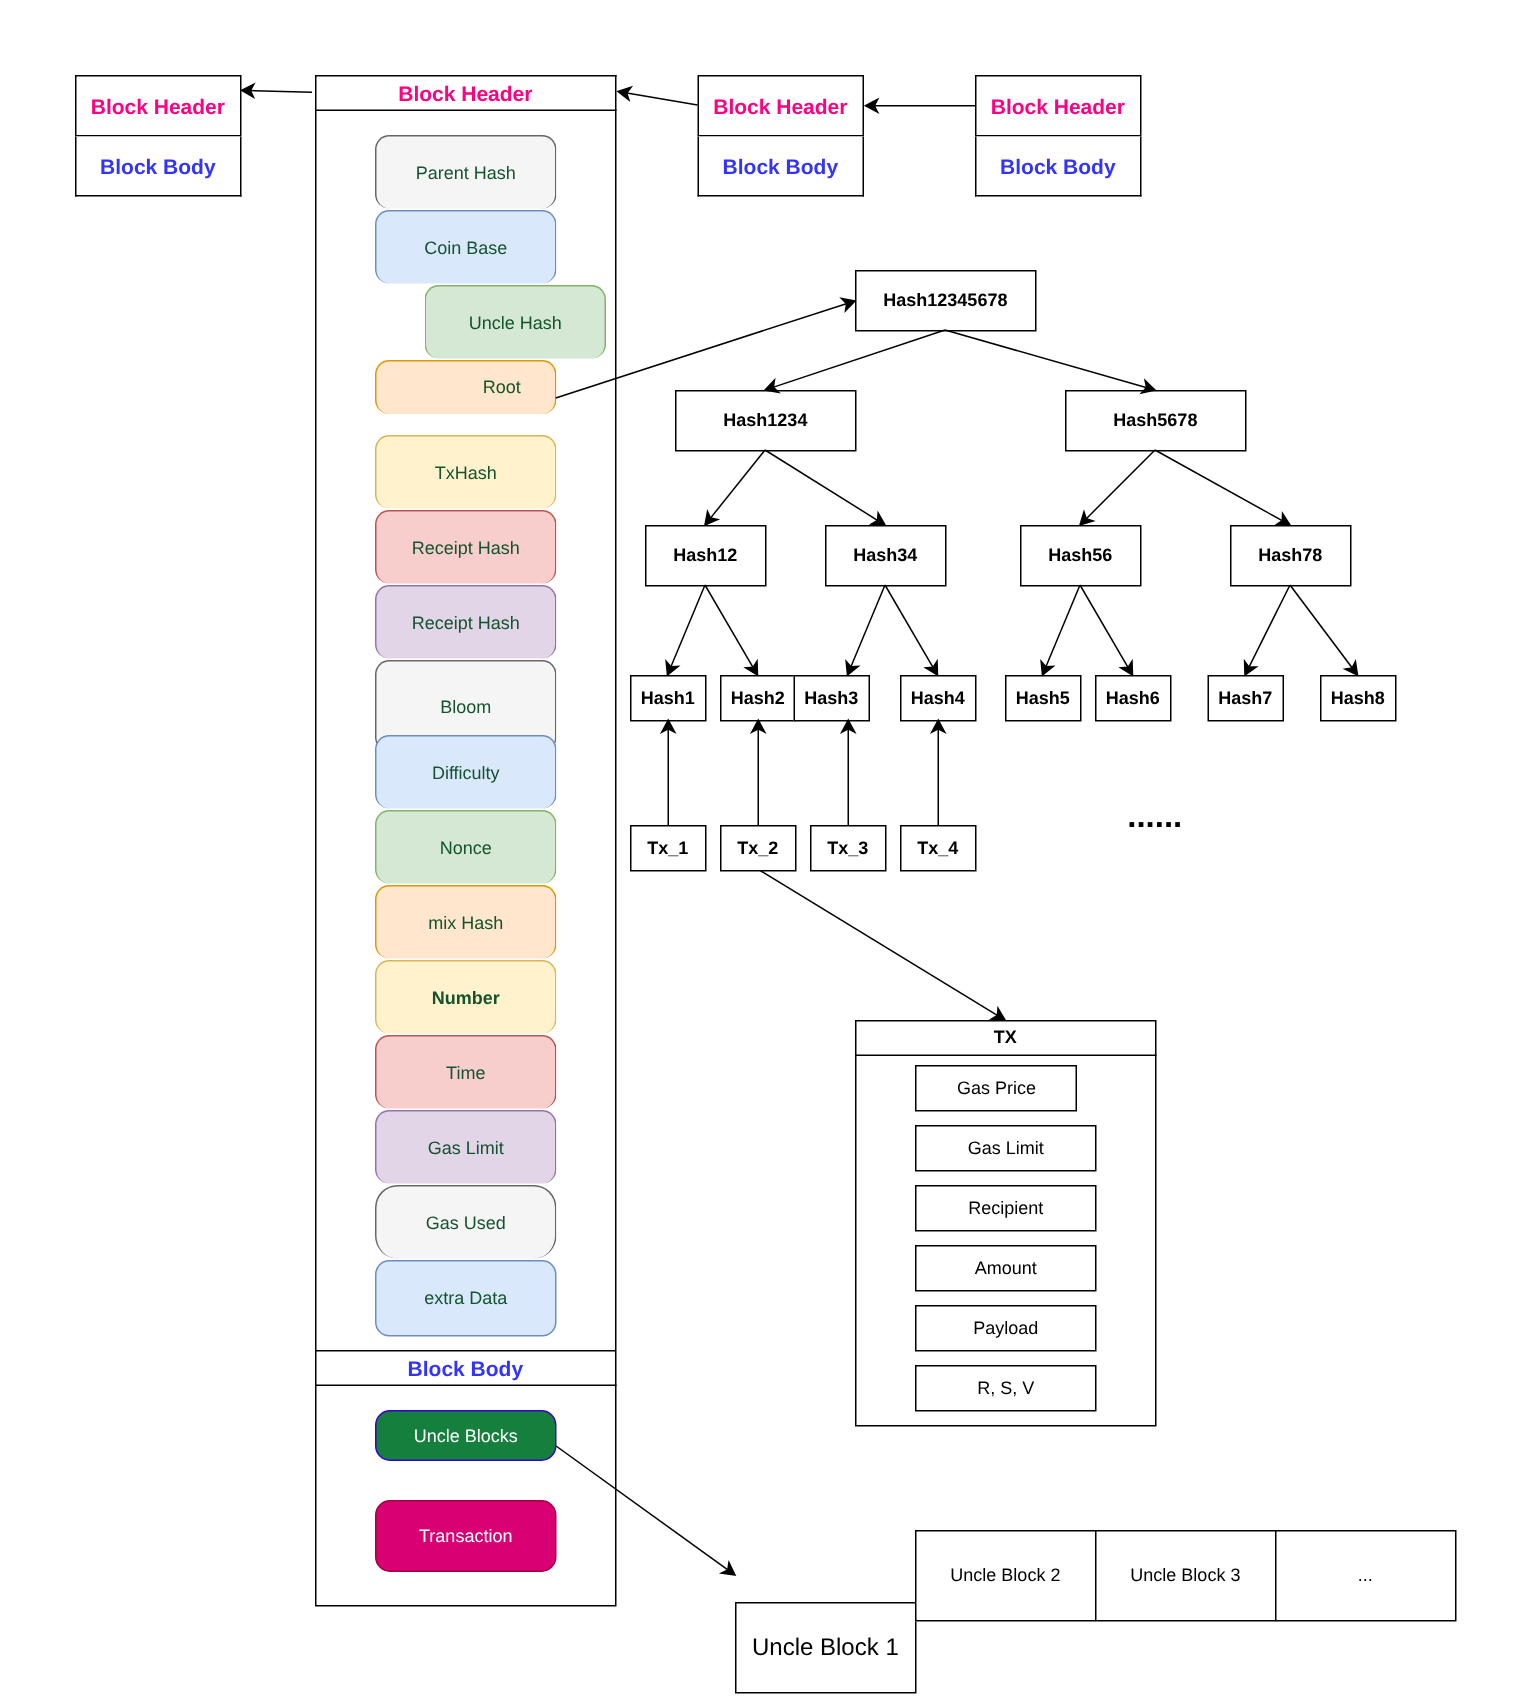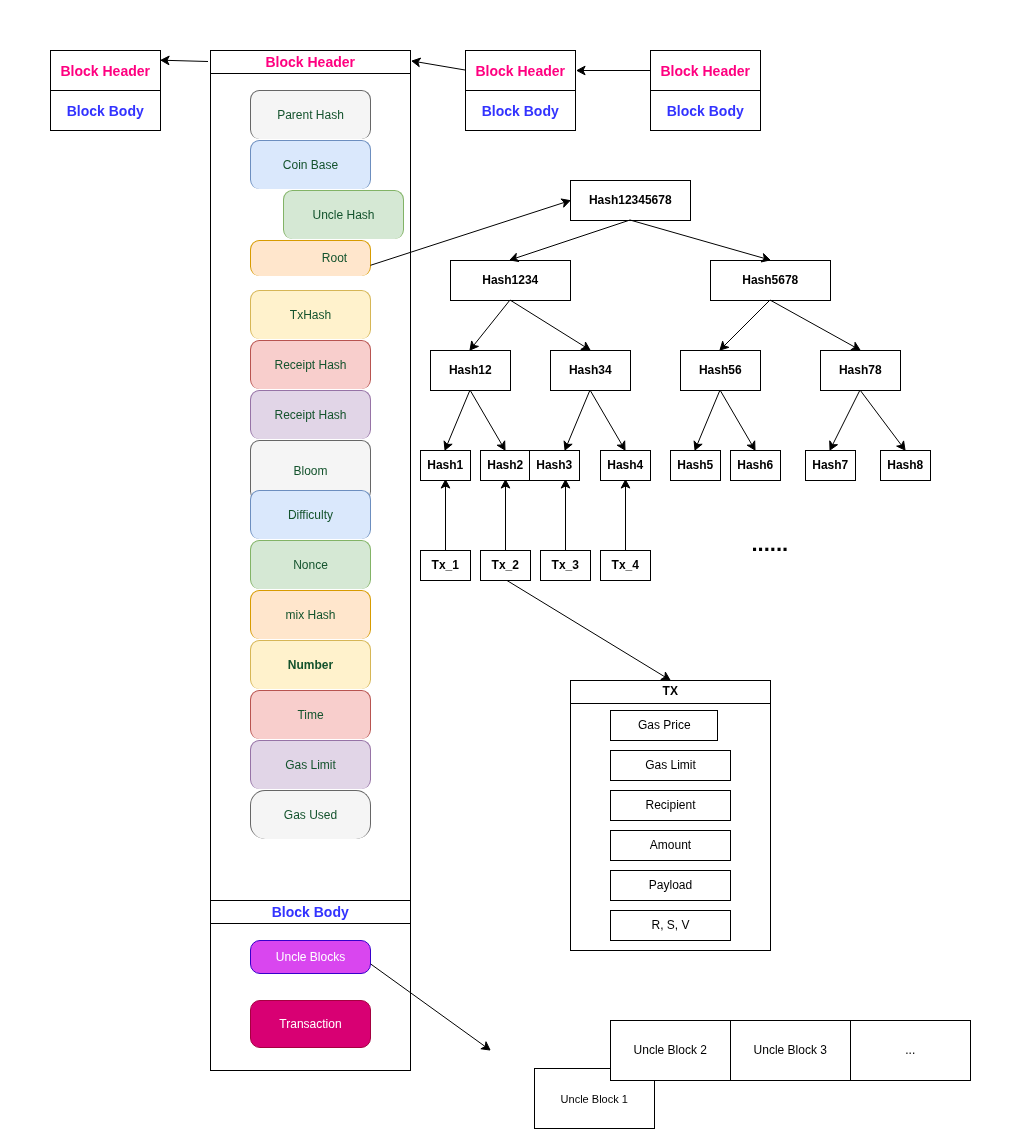--- a/index.html
+++ b/index.html
@@ -188,25 +188,28 @@
     </div>
   <div class="node chip" style="left:250.3px;top:690px;width:120.4px;height:49px;background:#f8cecc;border-color:#b85450;border-bottom:none;">
       <span>Time</span>
     </div>
   <div class="node chip" style="left:250.3px;top:740px;width:120.4px;height:49px;background:#e1d5e7;border-color:#9673a6;border-bottom:none;">
       <span>Gas Limit</span>
     </div>
   <div class="node chip" style="left:250.3px;top:790px;width:120.4px;height:49px;background:#f5f5f5;border-color:#666666;border-bottom:none;border-radius:15px;">
       <span>Gas Used</span>
     </div>
+  <div class="node chip" style="left:250.3px;top:840px;width:120.4px;height:51px;background:#dae8fc;border-color:#6c8ebf;">
+      <span>extra Data</span>
+    </div>
   <div class="node rect" style="left:210px;top:900px;width:200.5px;height:170.5px;"></div>
   <div class="node ttl" style="left:210px;top:900px;width:200.5px;height:23.5px;color:#3333ff;border-bottom:1px solid #000000;">
       <span>Block Body</span>
     </div>
-  <div class="node chipw" style="left:250.3px;top:940px;width:120.4px;height:34px;background:#d946ef;border-color:#3700cc;color:#ffffff;">
+  <div class="node chipw" style="left:250.3px;top:940px;width:120.4px;height:34px;background:#15803d;border-color:#3700cc;color:#ffffff;">
       <span>Uncle Blocks</span>
     </div>
   <div class="node chipw" style="left:250.3px;top:1000px;width:120.4px;height:47.5px;background:#d80073;border-color:#a50040;color:#ffffff;">
       <span>Transaction</span>
     </div>
   <div class="node rect b" style="left:570px;top:180px;width:120.5px;height:40.5px;font-size:12px;">
       <span>Hash12345678</span>
     </div>
   <div class="node rect b" style="left:450px;top:260px;width:120.5px;height:40.5px;font-size:12px;">
       <span>Hash1234</span>
@@ -278,21 +281,21 @@
     </div>
   <div class="node rect" style="left:610.3px;top:830px;width:120.4px;height:30.5px;font-size:12px;">
       <span>Amount</span>
     </div>
   <div class="node rect" style="left:610.3px;top:870px;width:120.4px;height:30.5px;font-size:12px;">
       <span>Payload</span>
     </div>
   <div class="node rect" style="left:610.3px;top:910px;width:120.4px;height:30.5px;font-size:12px;">
       <span>R, S, V</span>
     </div>
-  <div class="node rect" style="left:490px;top:1068px;width:120.5px;height:60.5px;font-size:11px;margin-left:44px;">
+  <div class="node rect" style="left:490px;top:1068px;width:120.5px;height:60.5px;font-size:16px;">
       <span>Uncle Block 1</span>
     </div>
   <div class="node rect" style="left:610px;top:1020px;width:120.5px;height:60.5px;font-size:12px;">
       <span>Uncle Block 2</span>
     </div>
   <div class="node rect" style="left:730px;top:1020px;width:120.5px;height:60.5px;font-size:12px;">
       <span>Uncle Block 3</span>
     </div>
   <div class="node rect" style="left:850px;top:1020px;width:120.5px;height:60.5px;font-size:12px;">
       <span>...</span>

